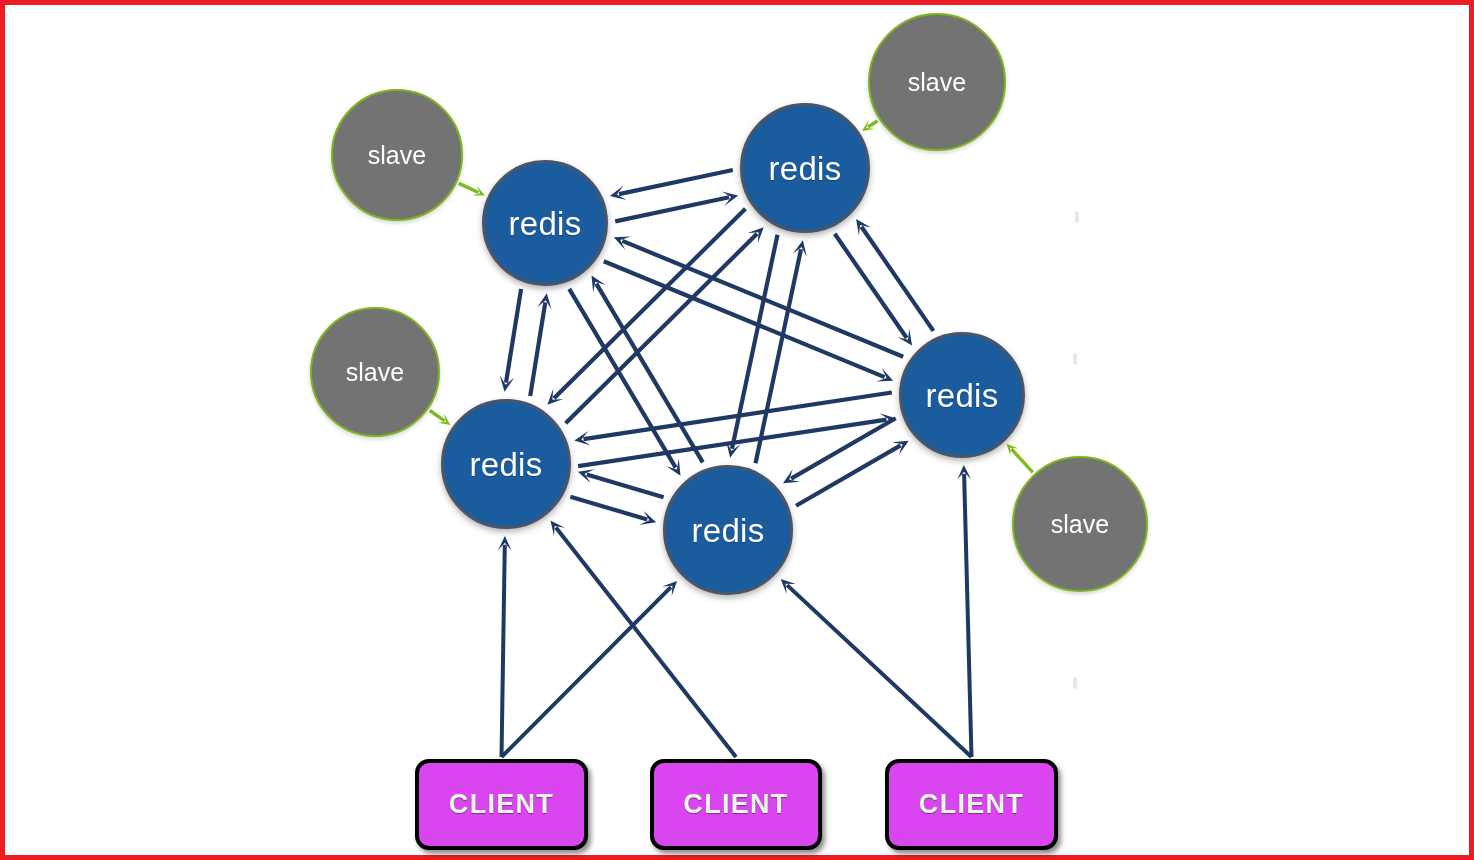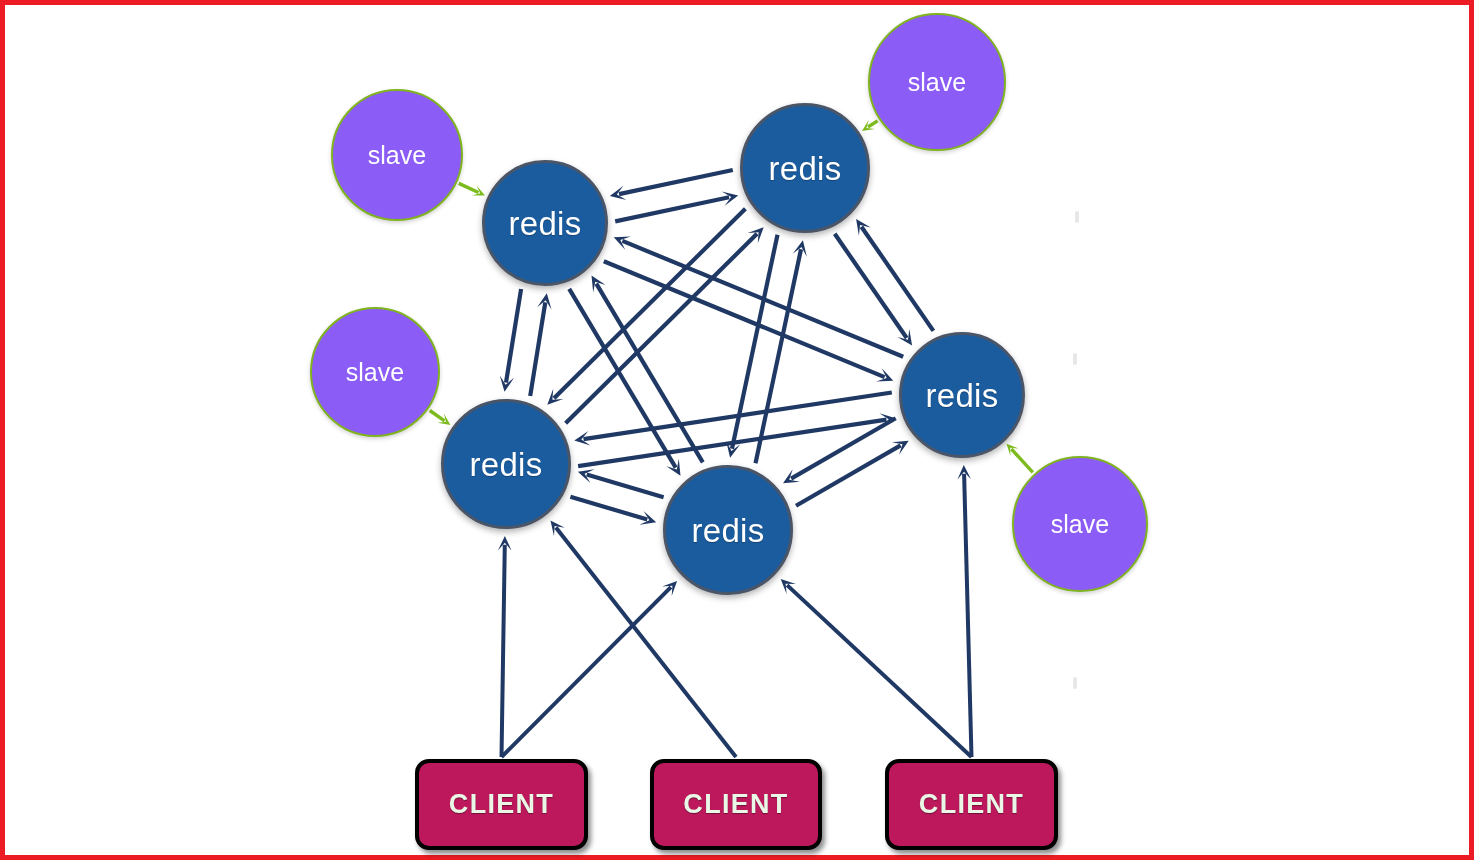--- a/index.html
+++ b/index.html
@@ -3,23 +3,23 @@
 <meta charset="utf-8">
 <style>
   html,body{margin:0;padding:0;background:#ffffff;}
   body{width:1474px;height:860px;overflow:hidden;font-family:"Liberation Sans",sans-serif;}
   #frame{position:relative;width:1474px;height:860px;box-sizing:border-box;border:5px solid #ED1C24;background:#ffffff;}
   #canvas{position:absolute;inset:0;}
   svg.layer{position:absolute;left:0;top:0;width:1464px;height:850px;overflow:visible;}
   .node{position:absolute;border-radius:50%;display:flex;align-items:center;justify-content:center;box-sizing:border-box;}
   .redis-node{background:#1B5C9E;border:3px solid #4a5568;color:#ffffff;box-shadow:0 3px 6px rgba(0,0,0,.30);}
   .redis-node span{font-size:33px;font-weight:400;letter-spacing:.3px;line-height:1;text-shadow:0 1px 1px rgba(0,0,0,.25);text-align:right;}
-  .slave-node{background:#8b5cf6;border:2px solid #7FB31F;color:#ffffff;box-shadow:0 2px 4px rgba(0,0,0,.18);text-align:center;}
+  .slave-node{background:#737373;border:2px solid #7FB31F;color:#ffffff;box-shadow:0 2px 4px rgba(0,0,0,.18);text-align:center;}
   .slave-node span{font-size:25px;font-weight:400;line-height:1;}
-  .client-box{position:absolute;background:#be185d;border:4px solid #000000;border-radius:14px;display:flex;align-items:center;justify-content:center;box-shadow:3px 4px 5px rgba(0,0,0,.45);box-sizing:border-box;}
+  .client-box{position:absolute;background:#d946ef;border:4px solid #000000;border-radius:14px;display:flex;align-items:center;justify-content:center;box-shadow:3px 4px 5px rgba(0,0,0,.45);box-sizing:border-box;}
   .client-box span{color:#EAF7E6;font-size:27px;font-weight:bold;letter-spacing:1.3px;line-height:1;text-shadow:0 1px 1px rgba(0,0,0,.4);}
   .speck{position:absolute;width:4px;height:12px;background:rgba(120,120,120,.18);border-radius:2px;}
 </style>
 </head>
 <body>
 
 <div id="frame">
   <div id="canvas">
 
     <svg class="layer" id="edge-layer" viewBox="0 0 1464 850" preserveAspectRatio="none">

